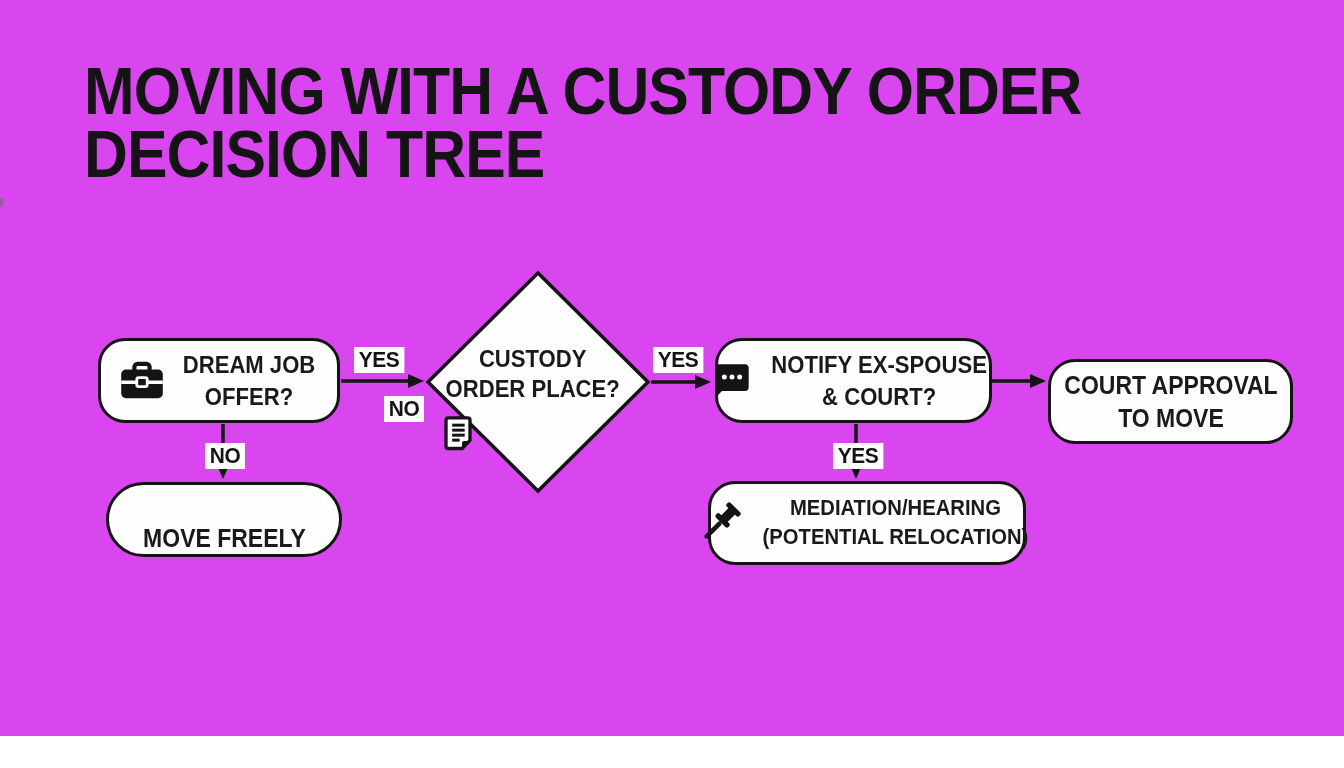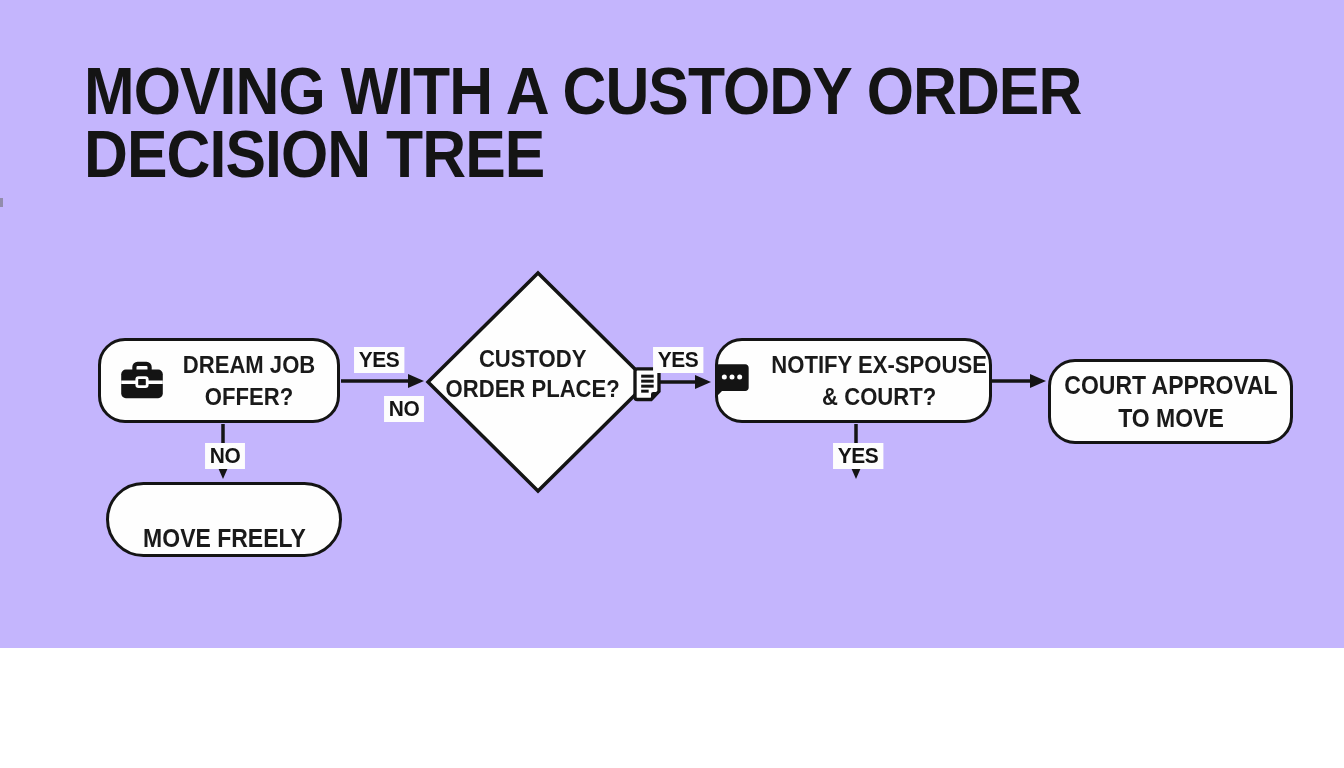--- a/index.html
+++ b/index.html
@@ -3,22 +3,22 @@
 <meta charset="utf-8">
 <style>
   * { margin:0; padding:0; box-sizing:border-box; }
   html,body { width:1344px; height:768px; }
   body {
     font-family:"Liberation Sans", sans-serif;
     background:#ffffff;
     overflow:hidden;
   }
   .canvas {
-    position:relative; width:1344px; height:648px;
-    background:#c4b5fd; color:#141414;
+    position:relative; width:1344px; height:736px;
+    background:#d946ef; color:#141414;
   }
   .title {
     position:absolute; left:84px; top:60px;
     font-size:66px; font-weight:700; line-height:0.95;
     letter-spacing:-1px; color:#141414;
     transform:scaleX(0.92); transform-origin:left top;
     white-space:nowrap;
   }
   svg.overlay { position:absolute; left:0; top:0; z-index:1; }
   .box {
@@ -31,21 +31,21 @@
   .ntext {
     text-align:center; font-weight:700; color:#1a1a1a;
     line-height:1.3; white-space:nowrap;
     transform:scaleX(0.92); transform-origin:center;
   }
   .fs24 { font-size:24px; }
   .fs22 { font-size:22px; }
   .fs25 { font-size:25px; }
   .dcontent {
     position:absolute; left:438px; top:344px; width:200px; z-index:2;
-    display:flex; flex-direction:row; align-items:flex-end;
+    display:flex; flex-direction:column; align-items:flex-start;
   }
   .dcontent .ntext { line-height:1.27; }
   .dcontent .nicon { margin-top:7px; }
   .elabel {
     position:absolute; z-index:3;
     font-weight:700; font-size:22px; color:#141414;
     letter-spacing:-0.5px; white-space:nowrap;
     transform:translateX(-50%) scaleX(0.95);
     background:#fdfdfd; padding:0 5px;
   }
@@ -138,20 +138,36 @@
     </div>
   </div>
 
   <div class="box r26" style="left:1048px; top:338px; width:245px; height:85px;margin-top:21px;">
     <div class="ntext fs25">
       <div>COURT APPROVAL</div>
       <div>TO MOVE</div>
     </div>
   </div>
 
+  <div class="box r26" style="left:708px; top:481px; width:318px; height:84px; gap:6px;">
+    <span class="nicon">
+      <svg width="50" height="48" viewBox="0 0 24 24">
+        <g transform="rotate(45 12 12)" fill="#141414">
+          <rect x="9.7" y="1.6" width="4.6" height="9.4" rx="1"></rect>
+          <rect x="7.6" y="1.1" width="8.8" height="2.7" rx="1.1"></rect>
+          <rect x="7.6" y="8.8" width="8.8" height="2.7" rx="1.1"></rect>
+          <rect x="10.85" y="11.4" width="2.3" height="11.2" rx="1.15"></rect>
+        </g>
+      </svg>
+    </span>
+    <div class="ntext fs22">
+      <div>MEDIATION/HEARING</div>
+      <div>(POTENTIAL RELOCATION)</div>
+    </div>
+  </div>
 
   <div class="elabel" style="left:379px; top:347px;">YES</div>
   <div class="elabel" style="left:404px; top:396px;">NO</div>
   <div class="elabel" style="left:678px; top:347px;">YES</div>
   <div class="elabel" style="left:225px; top:443px;">NO</div>
   <div class="elabel" style="left:858px; top:443px;">YES</div>
 
 </div>
 
 </body></html>

